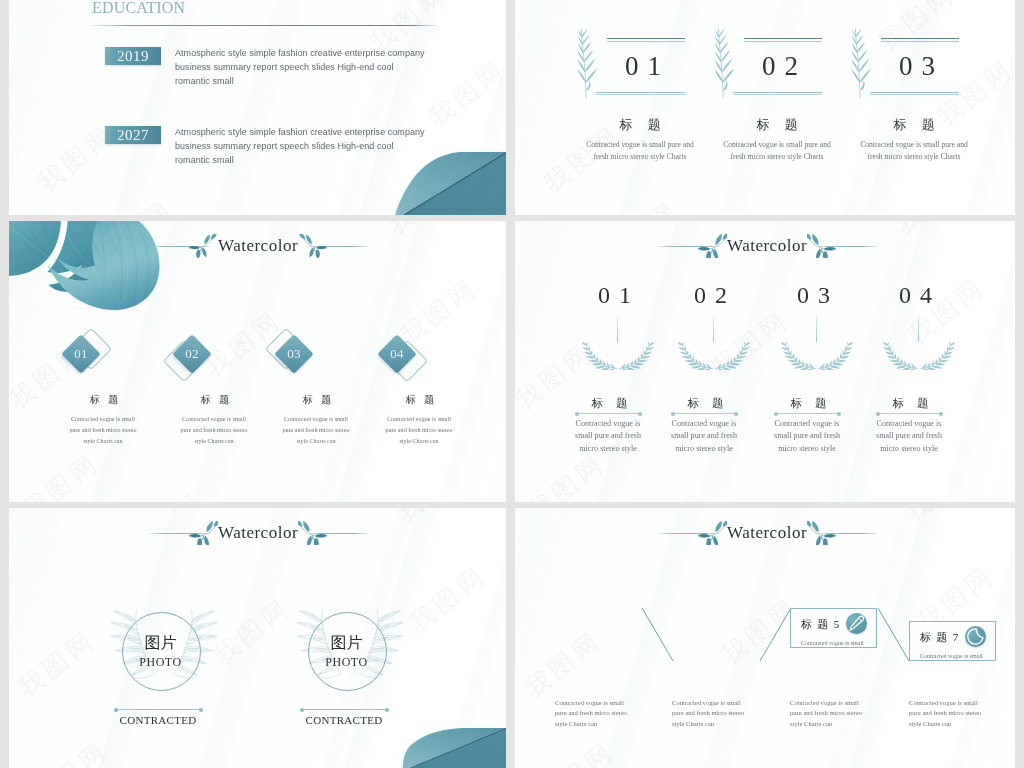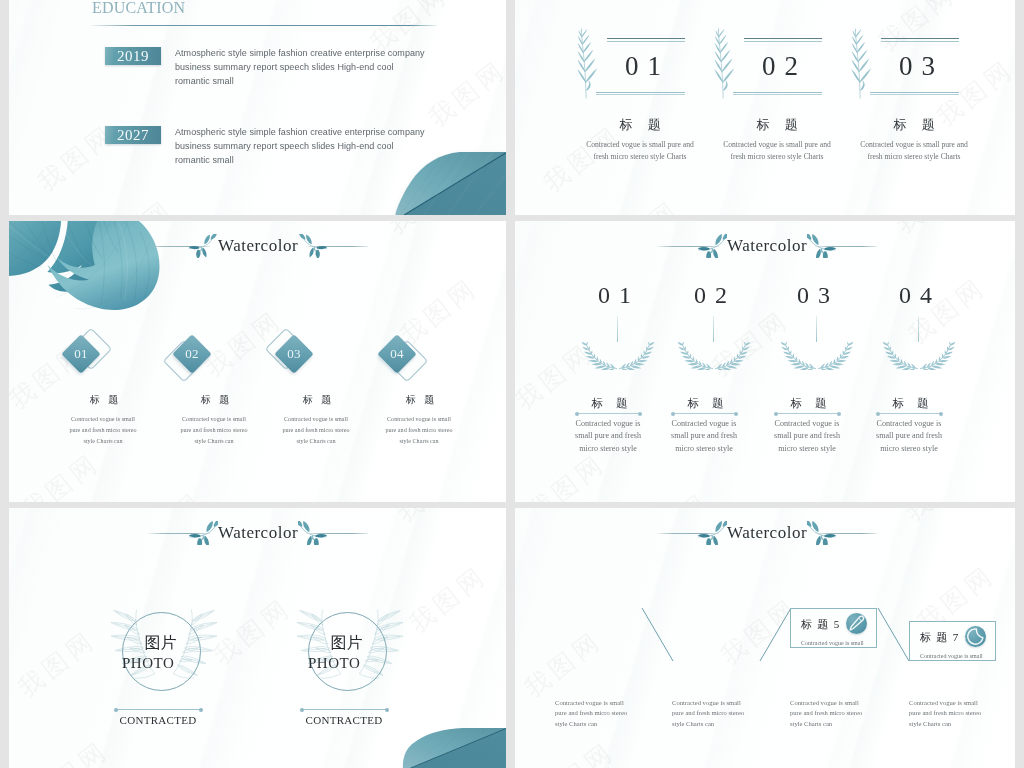--- a/index.html
+++ b/index.html
@@ -114,21 +114,21 @@
 
   
   .s5{left:9px;top:508px;width:497px;height:260px;}
   .s5-head{left:139px;top:12px;width:220px;justify-content:center;}
   .s5item{position:absolute;top:4px;width:160px;height:320px;}
   .s5wings{position:absolute;left:-4px;top:95px;width:128px;height:77px;}
   .s5circle{position:absolute;left:18px;top:100px;width:77px;height:77px;border-radius:50%;
             border:1px solid #7fa8b3;}
   .s5cn{position:absolute;left:18px;width:77px;top:123px;text-align:center;font-size:16px;
         color:#262b2e;letter-spacing:0px;font-family:"Liberation Serif",serif;line-height:1;}
-  .s5en{position:absolute;left:18px;width:77px;top:144px;font-size:15px;
+  .s5en{position:absolute;left:18px;width:77px;top:144px;text-align:center;font-size:12px;
         color:#2b3134;letter-spacing:.5px;font-family:"Liberation Serif",serif;line-height:1;}
   .s5rule{position:absolute;left:12px;top:197px;width:85px;height:1px;background:#9fc3cd;}
   .s5rule::before,.s5rule::after{content:"";position:absolute;top:-1.5px;width:4px;height:4px;
         border-radius:50%;background:#8fb7c4;}
   .s5rule::before{left:-2px;} .s5rule::after{right:-2px;}
   .s5cap{position:absolute;left:-1px;width:110px;top:202px;text-align:center;font-size:11px;
          color:#2a3033;letter-spacing:.3px;font-family:"Liberation Serif",serif;line-height:1.2;}
   .s5leaf{position:absolute;left:389px;top:220px;width:108px;height:40px;}
 
   

